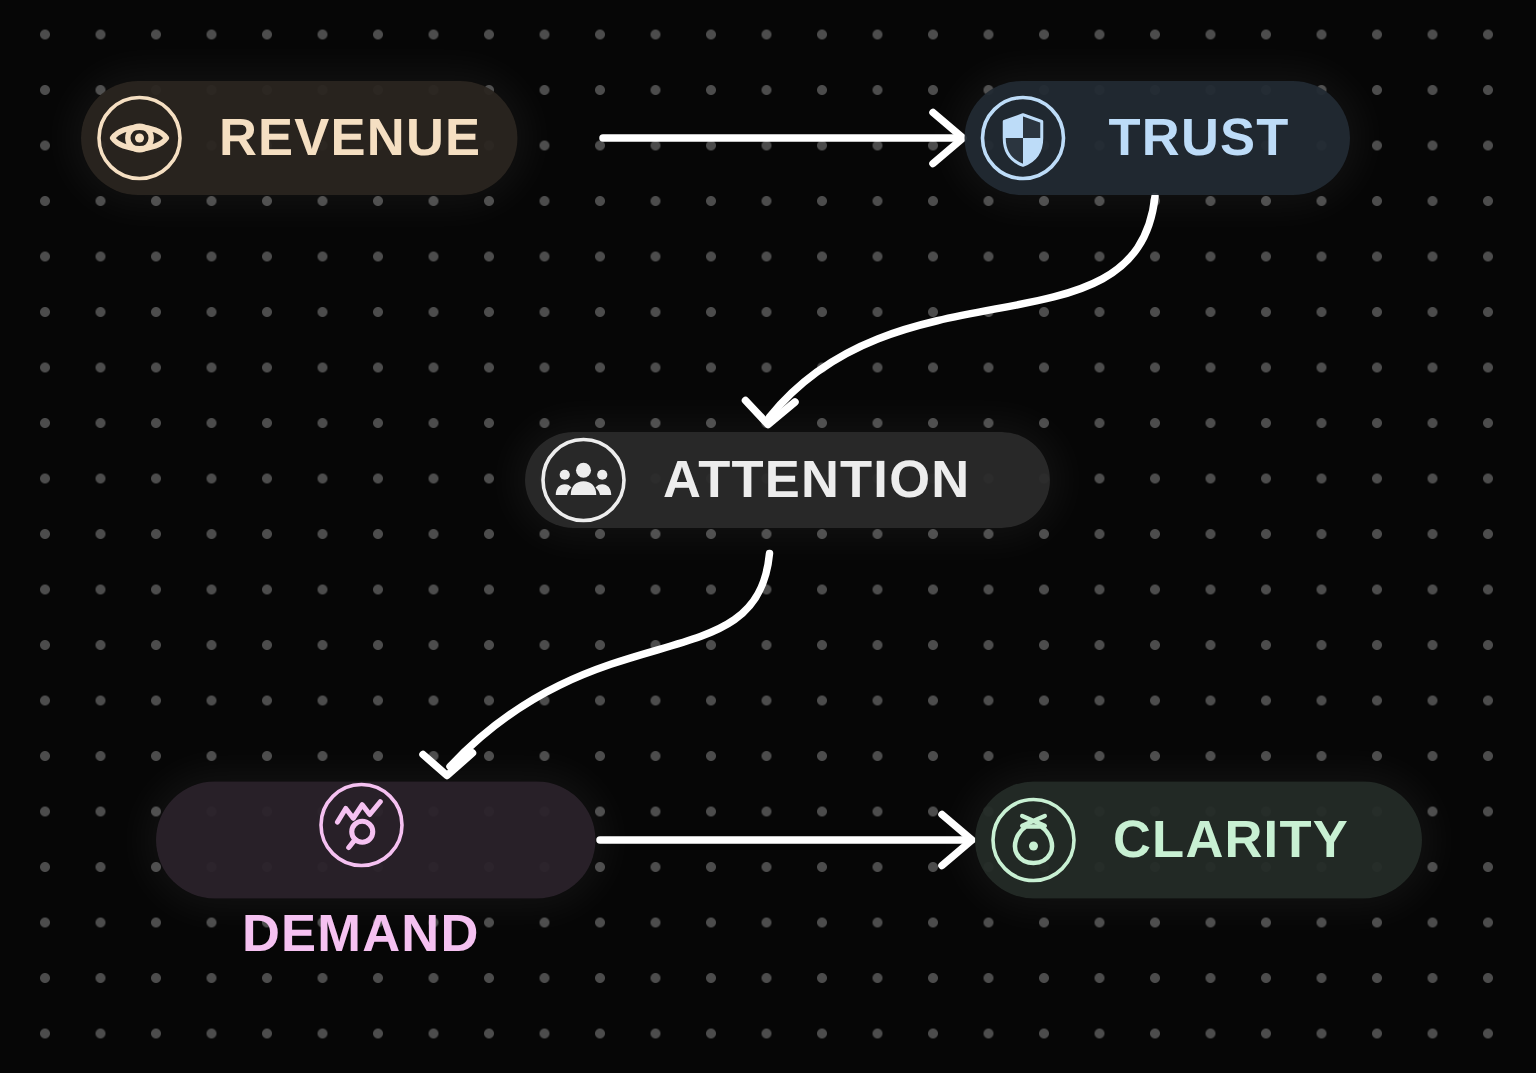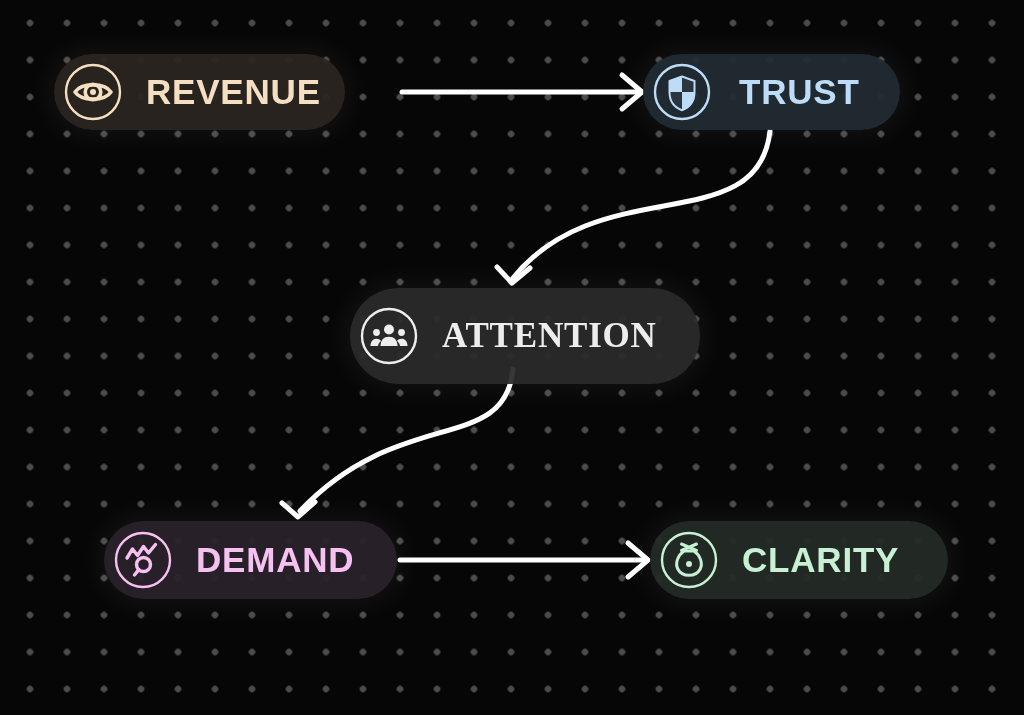--- a/index.html
+++ b/index.html
@@ -39,22 +39,22 @@
     color:var(--accent,#eee);
   }
   .node .icon{
     width:58px;height:58px;flex:0 0 58px;
     color:var(--accent,#eee);
   }
   .node .icon svg{display:block;width:58px;height:58px;}
   
   .node-clarity  {left:54px;  top:54px;  width:291px; height:76px;}
   .node-trust    {left:643px; top:54px;  width:257px; height:76px;gap:28px;}
-  .node-attention{left:350px; top:288px; width:350px; height:96px;font-family:Liberation Serif, serif;}
-  .node-demand   {left:104px; top:521px; width:293px; height:78px;}
+  .node-attention{left:350px; top:288px; width:350px; height:64px;}
+  .node-demand   {left:104px; top:521px; width:293px; height:78px;flex-direction:column;}
   .node-revenue  {left:650px; top:521px; width:298px; height:78px;}
 </style>
 </head>
 <body style="--bg: #060606; --dot: #4c4c4c; --arrow: #ffffff;">
 
 <div class="canvas">
 
   <svg class="edges" viewBox="0 0 1024 715" xmlns="http://www.w3.org/2000/svg">
     <g>
       <path d="M 402 92 L 640 92"></path>

